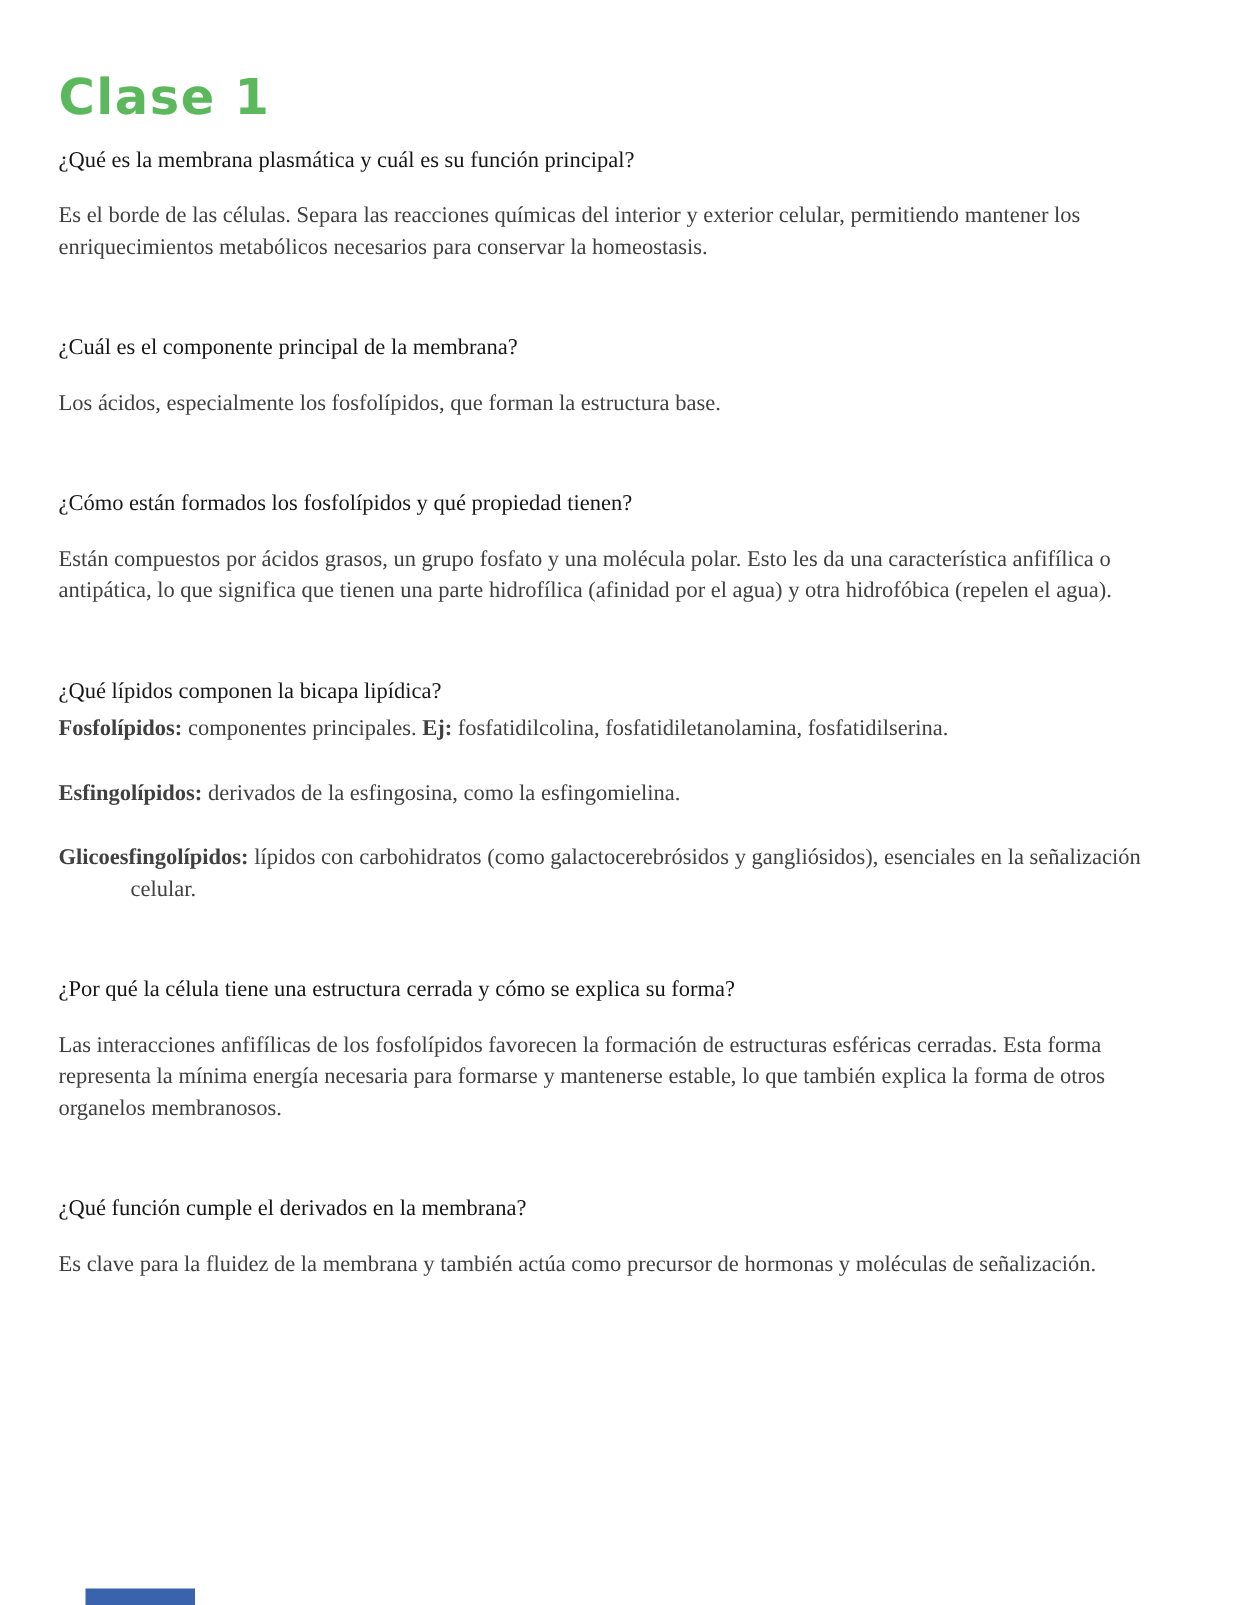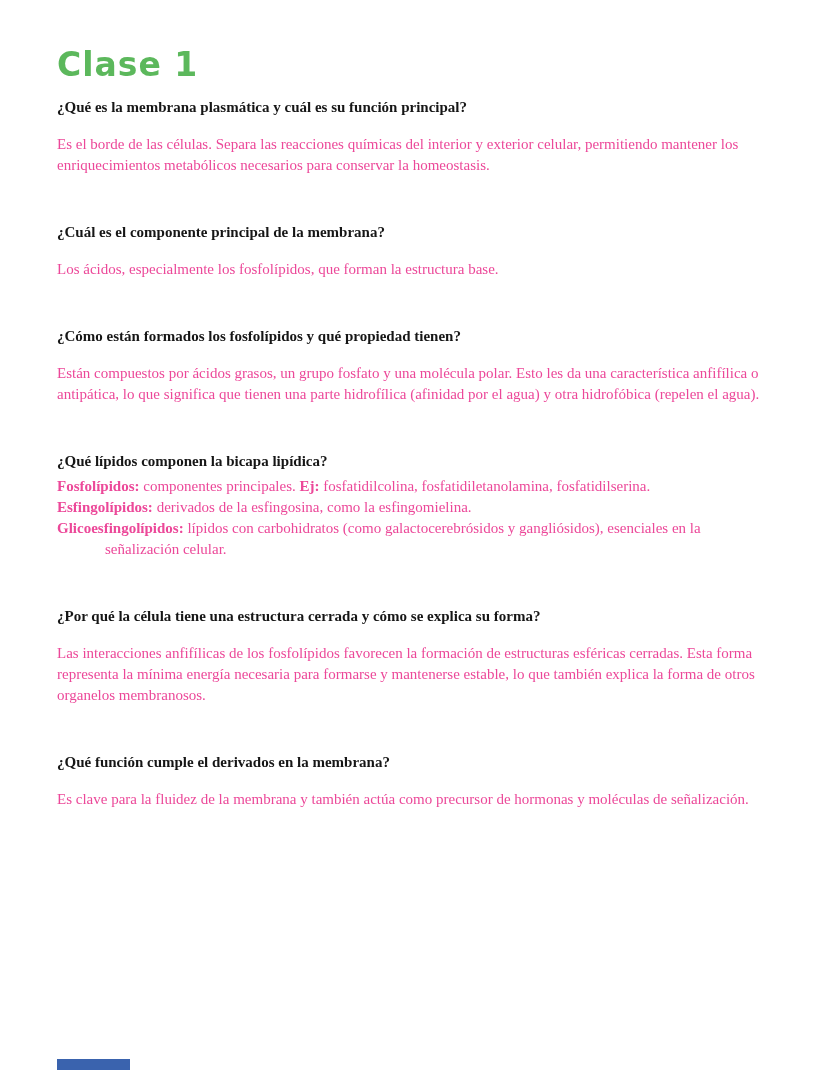--- a/index.html
+++ b/index.html
@@ -11,52 +11,52 @@
   .page {
     position: relative;
     width: 828px;
     height: 1070px;
     background: #ffffff;
     overflow: hidden;
     font-family: "Liberation Serif", serif;
     color: #1c1c1c;
   }
   .content {
-    padding: 0 57px;
+    padding: 0 39px;
   }
   .doc-title {
     margin: 46px 0 0 0;
     font-family: "DejaVu Sans", sans-serif;
     font-weight: bold;
     font-size: 33px;
     line-height: 38px;
     letter-spacing: 1px;
     color: #5cb85c;
   }
   .qa {
     margin-top: 46px;
   }
   .qa.first {
     margin-top: 13px;
   }
   .question {
     margin: 0;
     font-size: 15px;
     line-height: 21px;
-    font-weight: bold;
+    font-weight: normal;
     color: #161616;
   }
   .answer, .item-para {
     margin: 16px 0 0 0;
     font-size: 15px;
     line-height: 21px;
-    color: #ec4899;
+    color: #404040;
   }
   .item-para {
-    margin-top: 0;
+    margin-top: 22px;
   }
   .item-para.after-question {
     margin-top: 4px;
   }
   .item-para.hanging {
     padding-left: 48px;
     text-indent: -48px;
   }
   .term {
     font-weight: bold;

